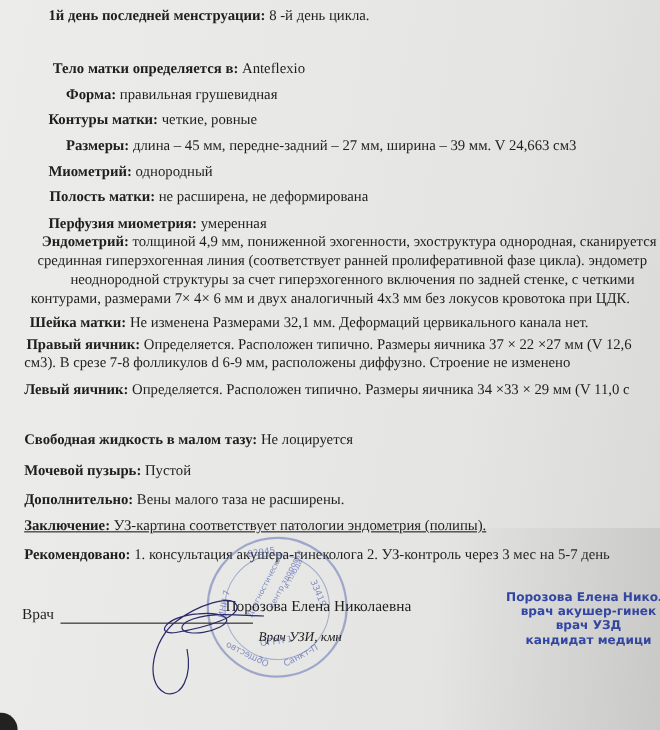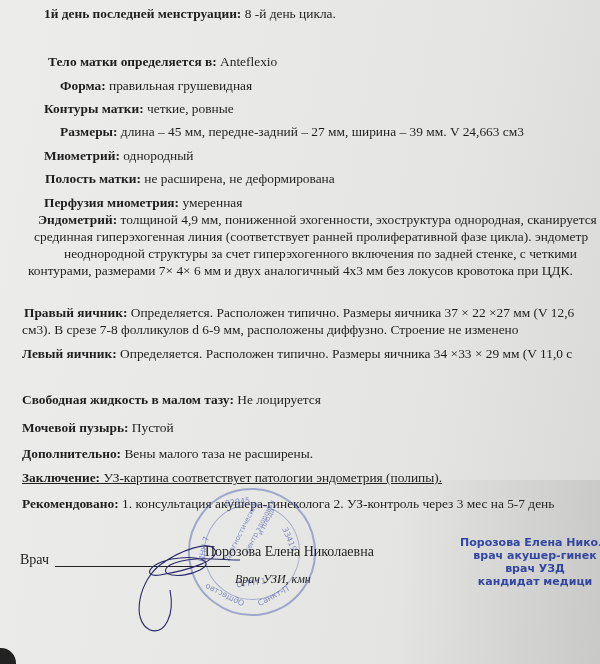--- a/index.html
+++ b/index.html
@@ -83,20 +83,23 @@
     <span class="lbl">Перфузия миометрия:</span><span> умеренная</span>
   </div>
 
   <div class="line" style="left:38px;top:212px;">
     <span class="lbl">Эндометрий:</span><span> толщиной 4,9 мм, пониженной эхогенности, эхоструктура однородная, сканируется</span>
   </div>
   <div class="line" style="left:34px;top:229px;">срединная гиперэхогенная линия (соответствует ранней пролиферативной фазе цикла). эндометр</div>
   <div class="line" style="left:32px;top:246px;margin-left:32px;">неоднородной структуры за счет гиперэхогенного включения по задней стенке, с четкими</div>
   <div class="line" style="left:28px;top:263px;">контурами, размерами 7× 4× 6 мм и двух аналогичный 4х3 мм без локусов кровотока при ЦДК.</div>
 
+  <div class="line" style="left:27px;top:285px;">
+    <span class="lbl">Шейка матки:</span><span> Не изменена Размерами 32,1 мм. Деформаций цервикального канала нет.</span>
+  </div>
 
   <div class="line" style="left:24px;top:305px;">
     <span class="lbl">Правый яичник:</span><span> Определяется. Расположен типично. Размеры яичника 37 × 22 ×27 мм (V 12,6</span>
   </div>
   <div class="line" style="left:22px;top:322px;">см3). В срезе 7-8 фолликулов d 6-9 мм, расположены диффузно. Строение не изменено</div>
 
   <div class="line" style="left:22px;top:346px;">
     <span class="lbl">Левый яичник:</span><span> Определяется. Расположен типично. Размеры яичника 34 ×33 × 29 мм (V 11,0 с</span>
   </div>
 

